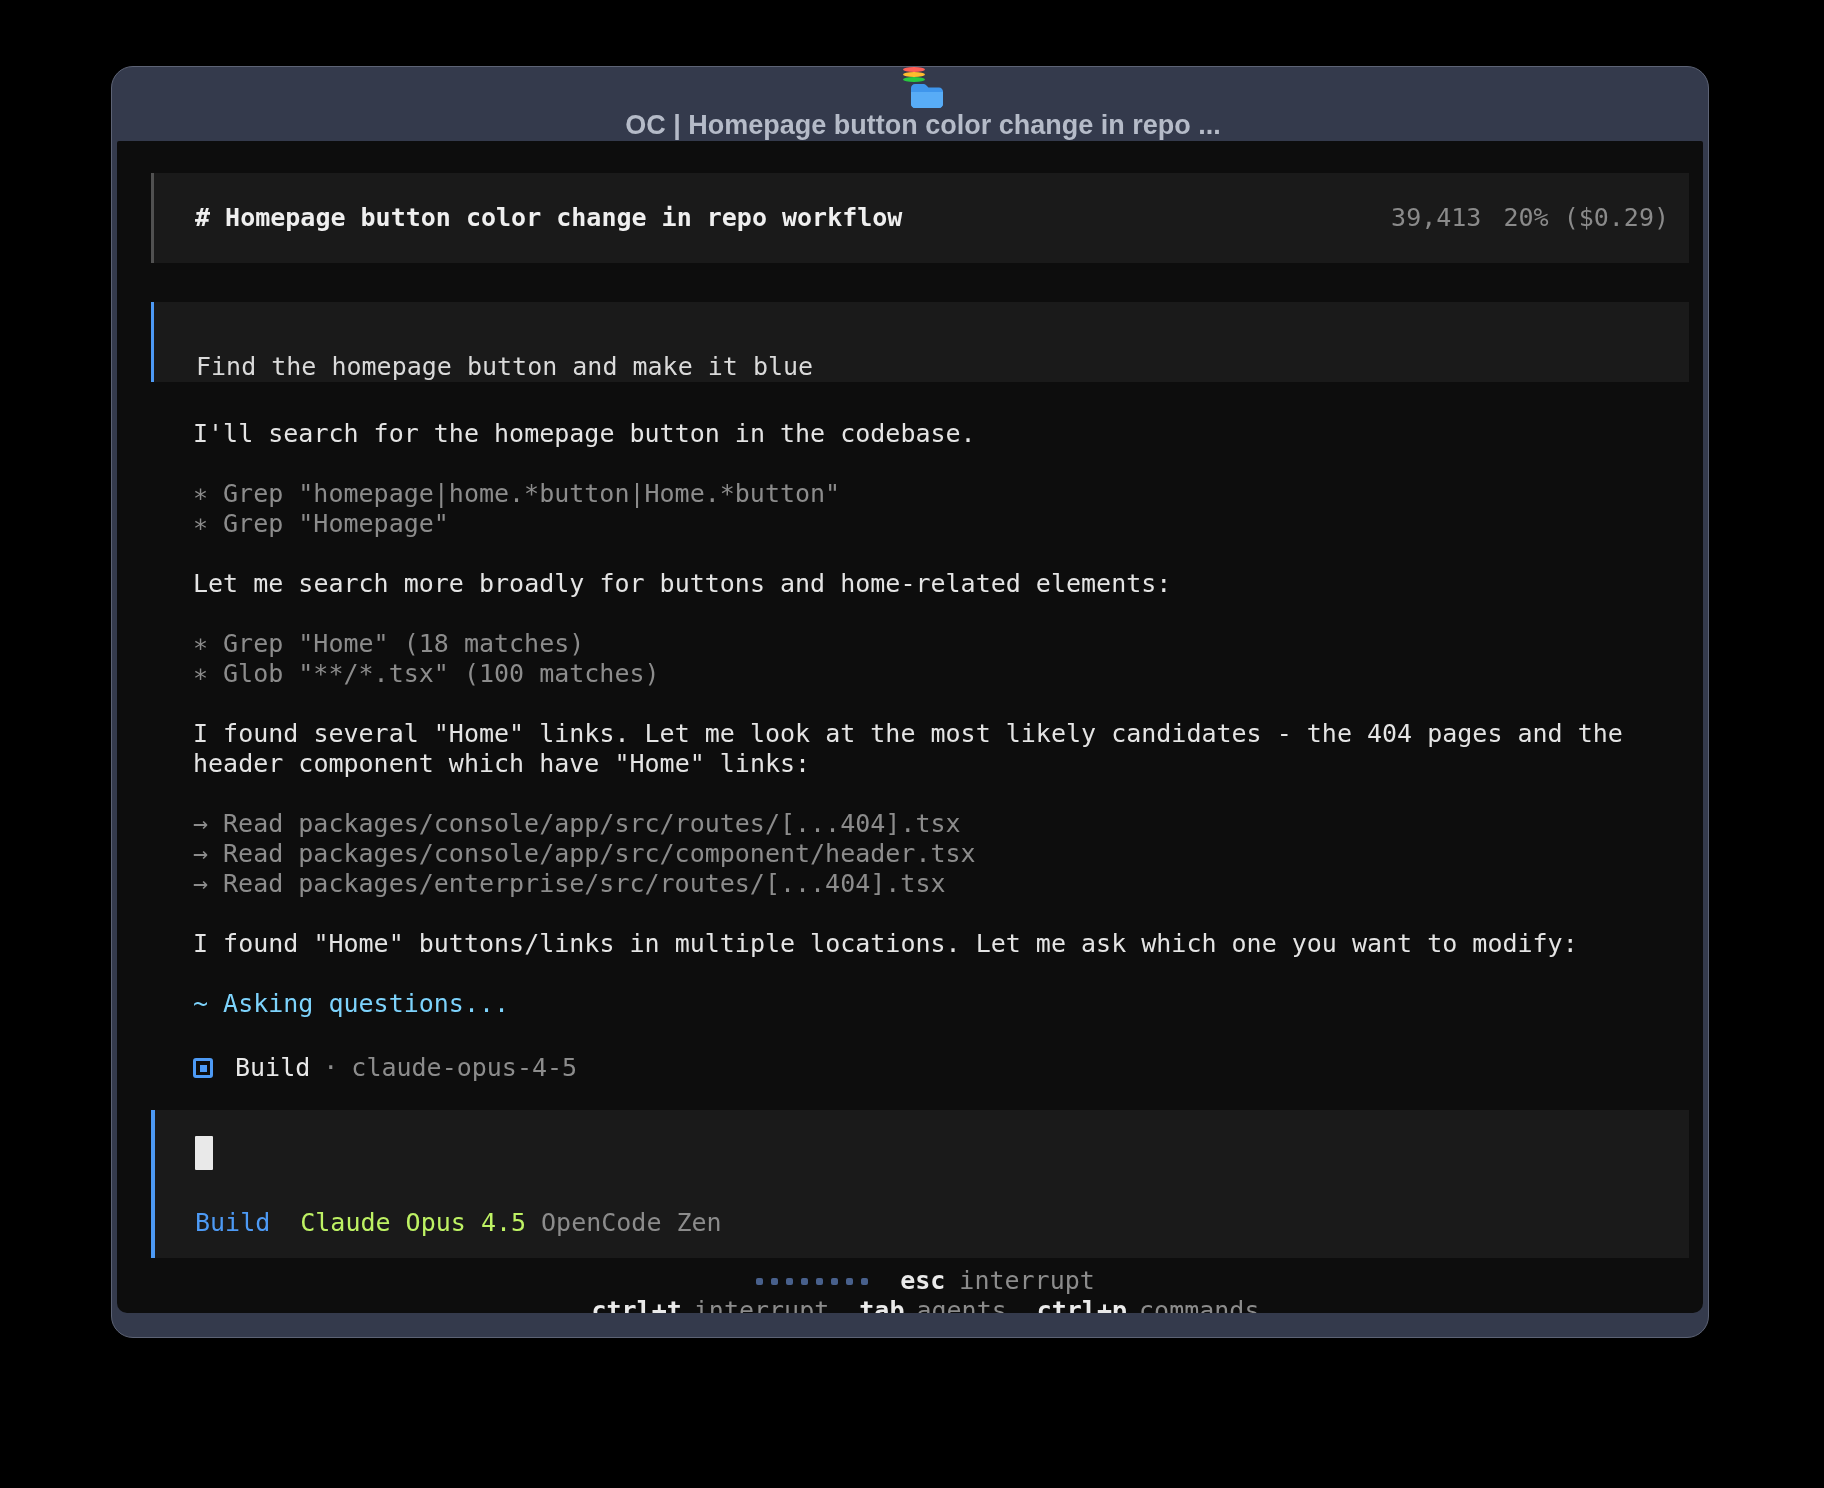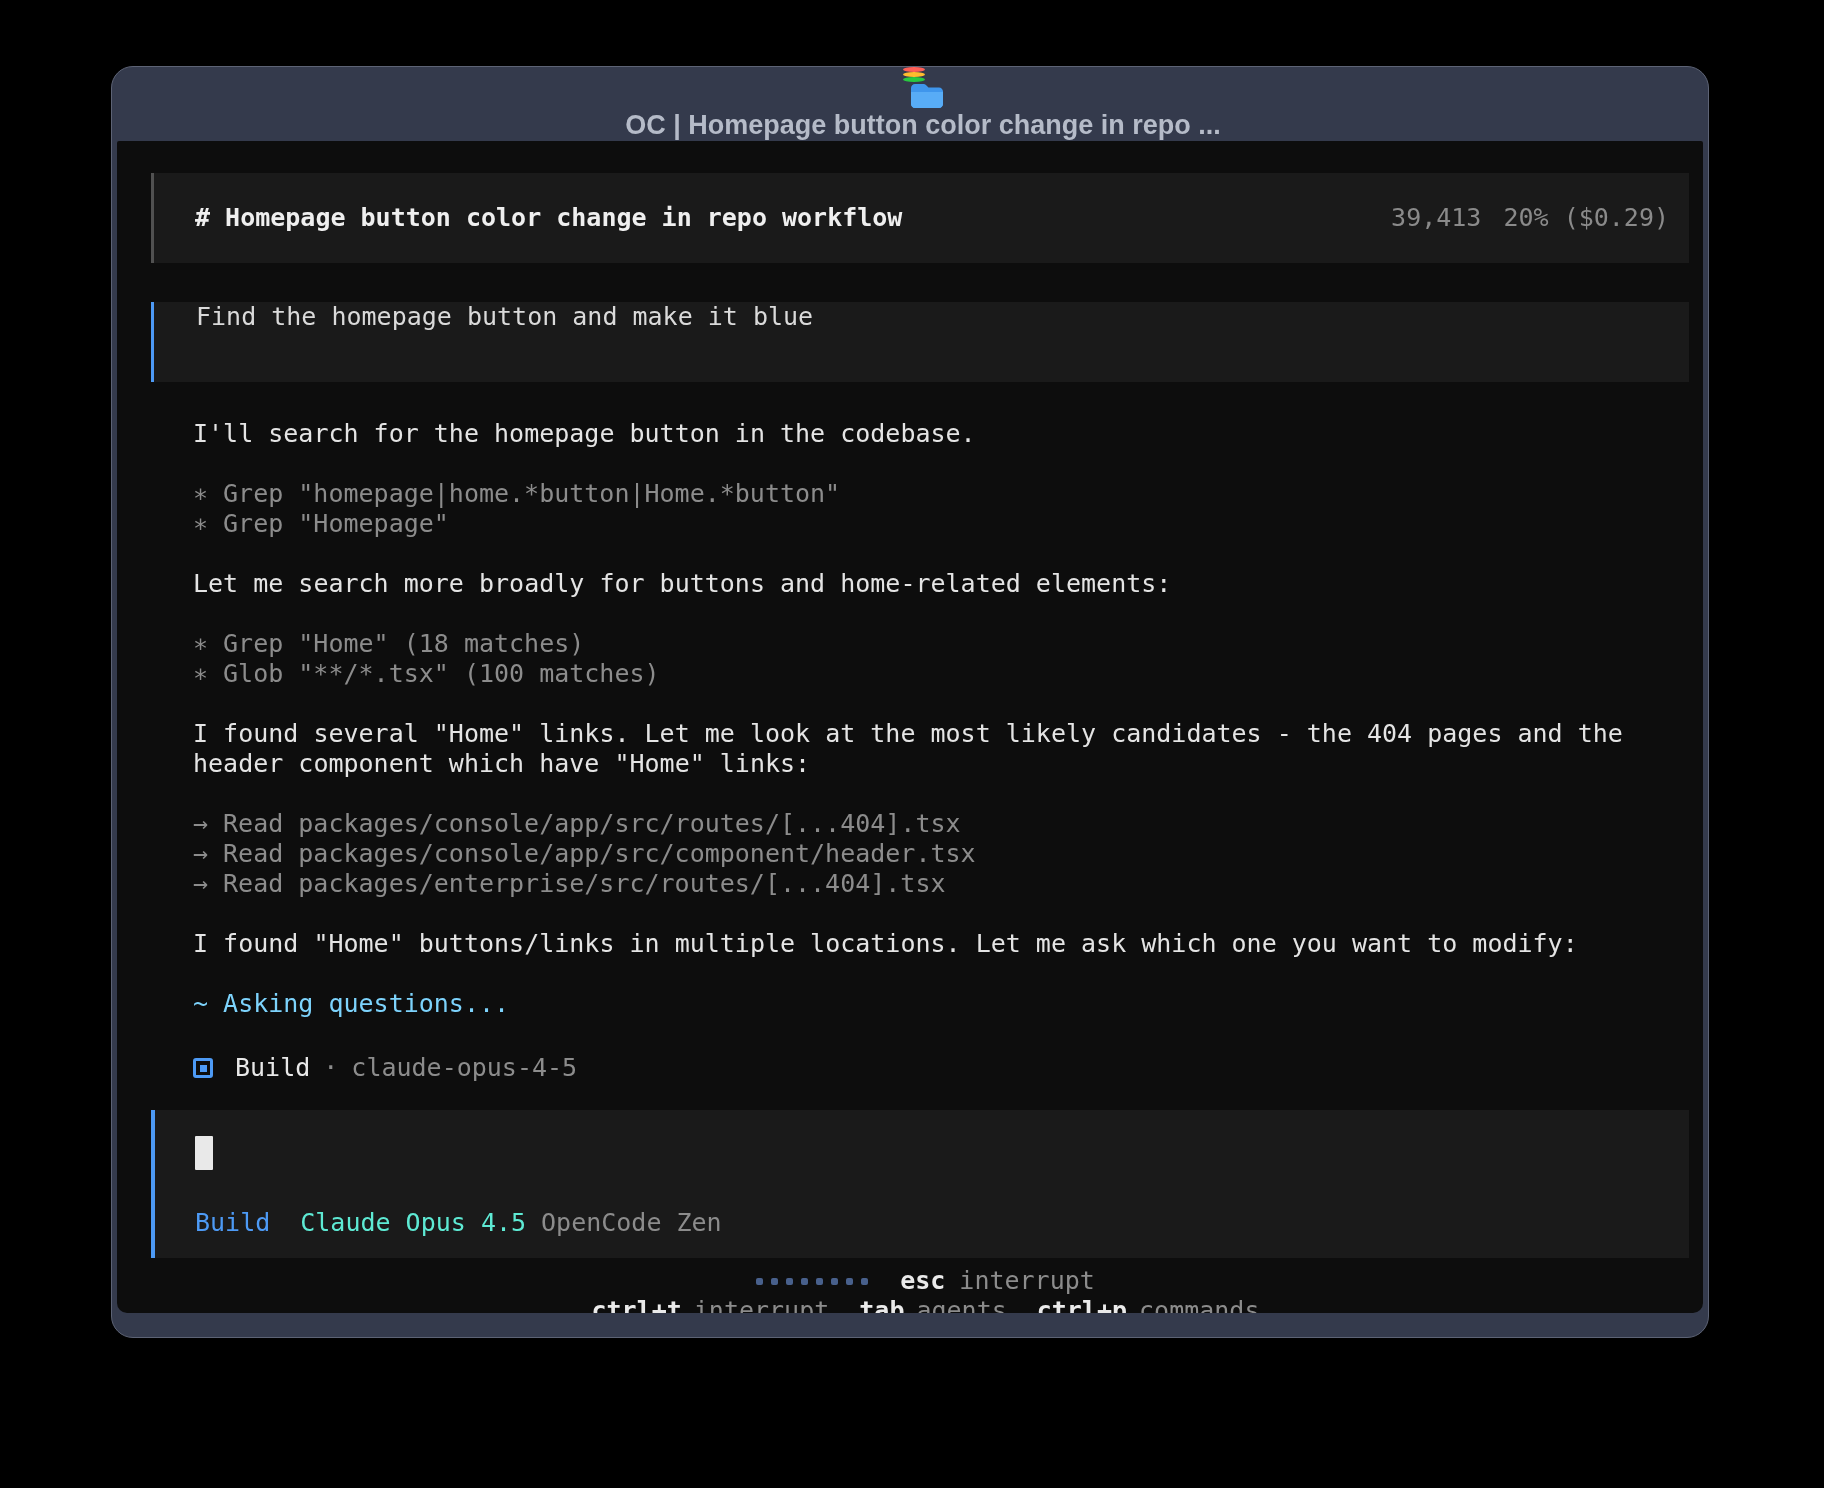--- a/index.html
+++ b/index.html
@@ -36,21 +36,21 @@
   }
   .session-header{
     margin-top:32px;height:90px;border-left:3px solid #515151;
     display:flex;align-items:center;justify-content:space-between;
     padding:0 20px 0 41px;
   }
   .session-title{font-weight:bold;color:#efefef;white-space:nowrap;}
   .session-stats{color:#8a8a8a;display:flex;gap:22px;white-space:nowrap;margin-left:35px;}
   .user-block{
     margin-top:39px;height:80px;border-left:3px solid #4d9af5;
-    display:flex;align-items:flex-start;padding-left:42px;color:#dadada;
+    display:flex;align-items:flex-end;padding-left:42px;color:#dadada;
   }
   .transcript{margin:37px 0 0 76px;width:1440px;}
   .para{color:#e4e4e4;margin:0 0 30px 0;}
   .tool-group{margin:0 0 30px 0;color:#8c8c8c;}
   .tool-line{display:flex;gap:15px;white-space:nowrap;}
   .status-line{color:#7dd3fc;margin:0;}
   .agent-row{
     margin:34px 0 0 76px;display:flex;align-items:center;height:30px;
   }
   .agent-icon{
@@ -62,21 +62,21 @@
   .agent-sep{color:#8c8c8c;margin:0 13px;}
   .agent-model{color:#8c8c8c;}
   
   .input-block{
     margin:27px 14px 0 34px;height:148px;background:#1a1a1a;
     border-left:4px solid #4d9af5;box-sizing:border-box;position:relative;
   }
   .cursor{position:absolute;left:40px;top:26px;width:18px;height:34px;background:#e9e9e9;border-radius:1px;}
   .model-row{position:absolute;left:40px;bottom:20px;display:flex;align-items:center;white-space:nowrap;}
   .model-agent{color:#4d9af5;margin-right:30px;}
-  .model-name{color:#5eead4;margin-right:15px;}
+  .model-name{color:#bef264;margin-right:15px;}
   .model-provider{color:#8c8c8c;}
   
   .footer{
     margin-top:8px;height:30px;display:flex;align-items:center;justify-content:space-between;
     padding:0 16px 0 47px;
     flex-direction:column;
   }
   .footer-left{display:flex;align-items:center;}
   .spinner{display:flex;gap:8px;margin-right:32px;align-items:center;}
   .spinner .sdot{width:7px;height:7px;border-radius:2px;background:#48608c;}

